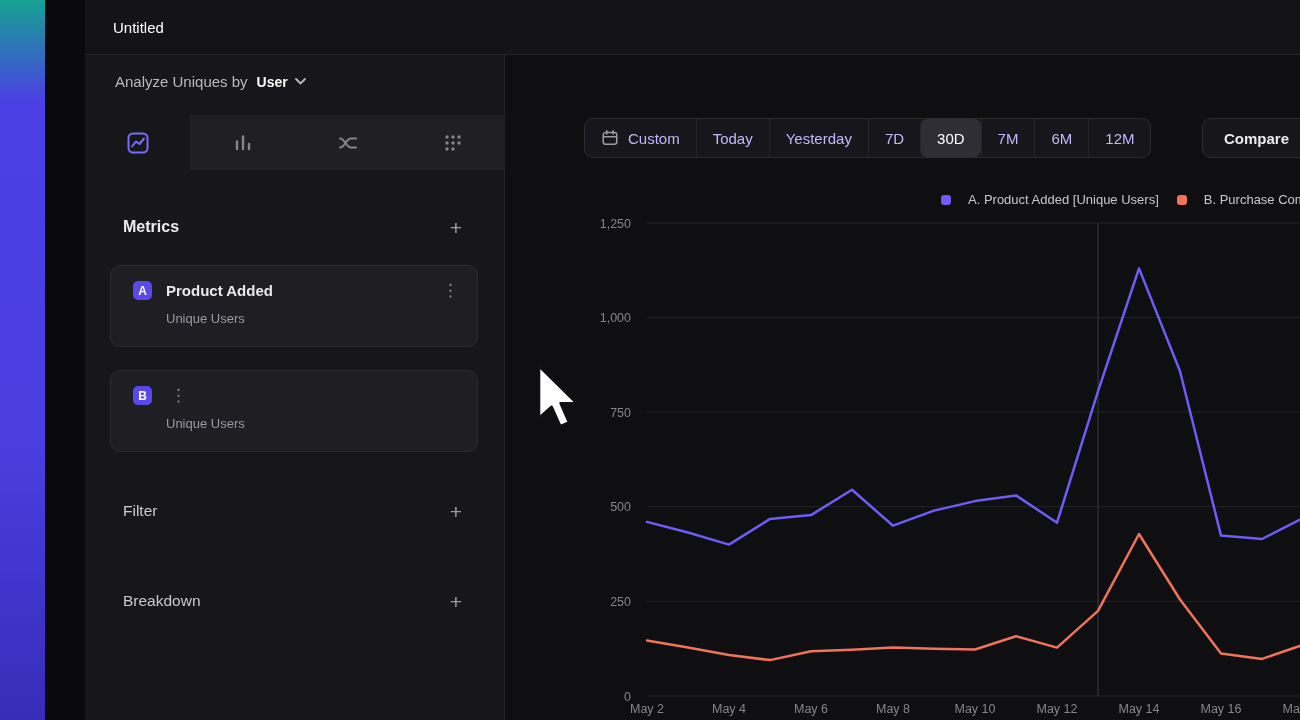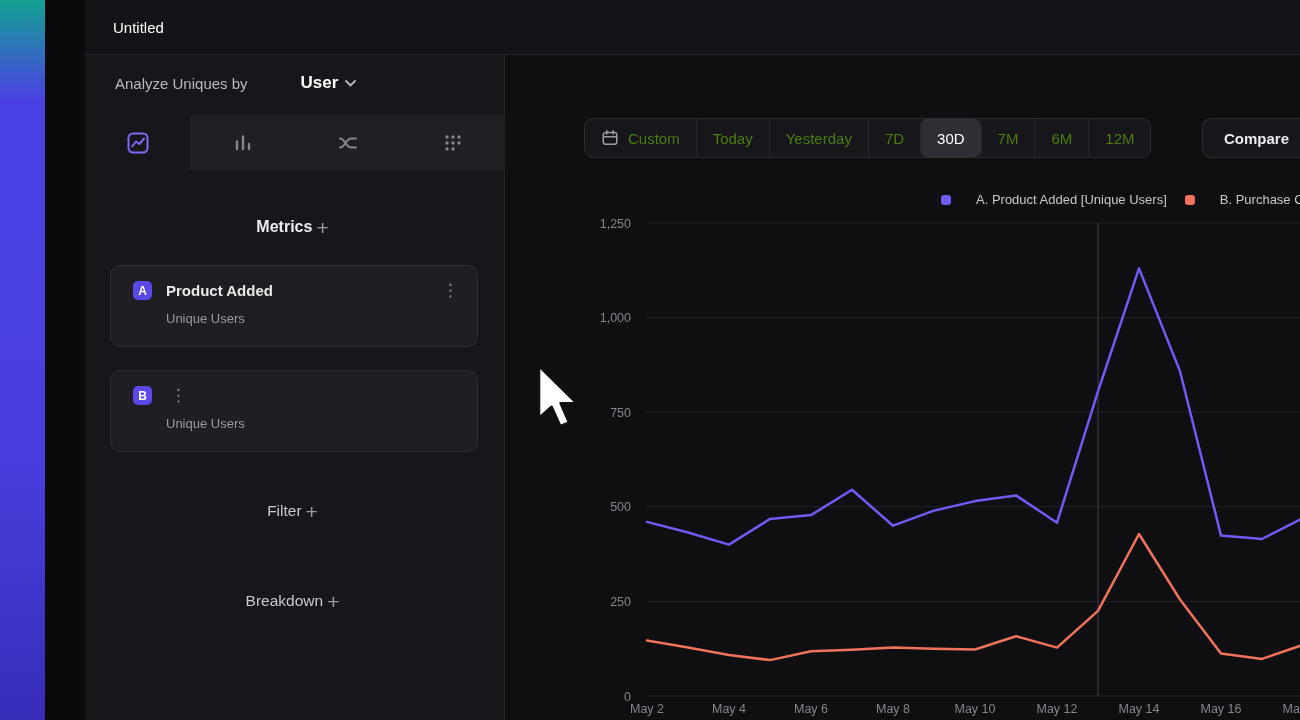--- a/index.html
+++ b/index.html
@@ -17,28 +17,28 @@
   .topbar{position:absolute;left:0;top:0;width:100%;height:55px;background:#141418;
     border-bottom:1px solid #232329;display:flex;align-items:center;padding-left:28px;}
   .title{color:#ffffff;font-size:15px;cursor:text;}
 
   
   .sidebar{position:absolute;left:0;top:55px;width:420px;height:665px;background:#17171b;
     border-right:1px solid #232329;}
   .analyze-row{position:absolute;left:30px;top:18px;display:flex;align-items:center;gap:9px;
     color:#b9b9bf;font-size:15px;}
   .analyze-select{display:flex;align-items:center;gap:7px;background:none;border:none;color:#fff;
-    font-size:17px;font-weight:700;cursor:pointer;font-family:inherit;margin-left:44px;}
+    font-size:14px;font-weight:700;cursor:pointer;font-family:inherit;}
 
   .tabs{position:absolute;left:0;top:60px;width:420px;height:55px;display:flex;}
   .tab{flex:1;display:flex;align-items:center;justify-content:center;background:#1f1f24;cursor:pointer;}
   .tab.active{background:transparent;}
 
   .sec{position:absolute;left:38px;right:38px;height:32px;display:flex;align-items:center;
-    justify-content:center;}
+    justify-content:space-between;}
   .sec-metrics{top:156px;}
   .sec-metrics .sec-label{color:#ececf0;font-size:16px;font-weight:700;}
   .sec-filter{top:440px;}
   .sec-break{top:530px;}
   .sec-label{color:#c9c9cf;font-size:15.5px;font-weight:500;}
   .plus-btn{background:none;border:none;color:#9a9aa2;font-size:21px;line-height:1;cursor:pointer;
     font-family:inherit;padding:2px 4px;}
 
   .card{position:absolute;left:25px;width:368px;height:82px;background:#1e1e23;
     border:1px solid #2b2b31;border-radius:10px;cursor:pointer;}
@@ -48,31 +48,31 @@
     font-weight:700;display:flex;align-items:center;justify-content:center;flex:0 0 auto;}
   .card-title{color:#e9e9ec;font-size:15px;font-weight:600;flex:1;}
   .kebab{background:none;border:none;color:#8a8a92;font-size:17px;line-height:1;cursor:pointer;padding:0 4px;}
   .card-sub{color:#9a9aa2;font-size:13px;padding:11px 0 0 55px;}
 
   
   .main{position:absolute;left:420px;top:55px;width:795px;height:665px;background:#0f0f12;overflow:hidden;}
 
   .toolbar{position:absolute;left:79px;top:63px;height:40px;display:flex;align-items:stretch;
     background:#17171b;border:1px solid #2b2b31;border-radius:9px;overflow:hidden;}
-  .seg{display:flex;align-items:center;gap:9px;padding:0 16px;color:#4d7c0f;font-size:15px;
+  .seg{display:flex;align-items:center;gap:9px;padding:0 16px;color:#c4b5fd;font-size:15px;
     background:none;border:none;border-left:1px solid #26262c;cursor:pointer;font-family:inherit;white-space:nowrap;}
   .seg:first-child{border-left:none;}
   .seg.active{background:#2e2e34;color:#fff;border-radius:7px;}
 
   .compare{position:absolute;left:697px;top:63px;width:130px;height:40px;background:#17171b;
     border:1px solid #2b2b31;border-radius:9px;color:#ececf0;font-size:15px;font-weight:700;
     display:flex;align-items:center;padding-left:21px;cursor:pointer;font-family:inherit;}
 
   .legend{position:absolute;left:436px;top:137px;display:flex;gap:18px;white-space:nowrap;}
-  .legend-item{display:flex;align-items:center;gap:25px;color:#c7c7cd;font-size:13px;cursor:pointer;}
+  .legend-item{display:flex;align-items:center;gap:17px;color:#c7c7cd;font-size:13px;cursor:pointer;}
   .swatch{width:10px;height:10px;border-radius:3px;flex:0 0 auto;}
 
   #chart-svg{position:absolute;left:0;top:0;}
   #chart-svg text{font-family:"Liberation Sans",sans-serif;}
 
   .cursor{position:absolute;left:537px;top:364px;pointer-events:none;}
 </style>
 </head>
 <body>
 

